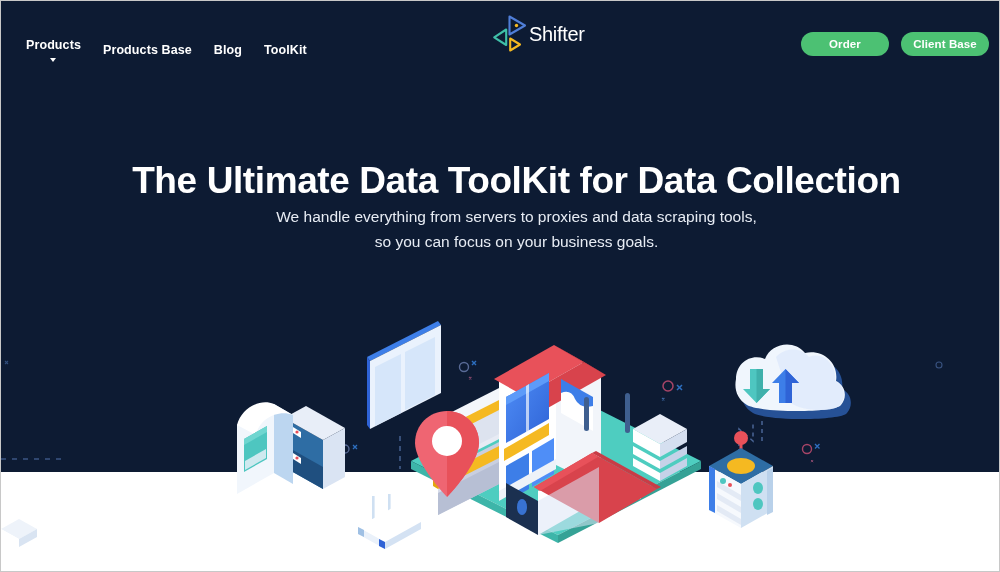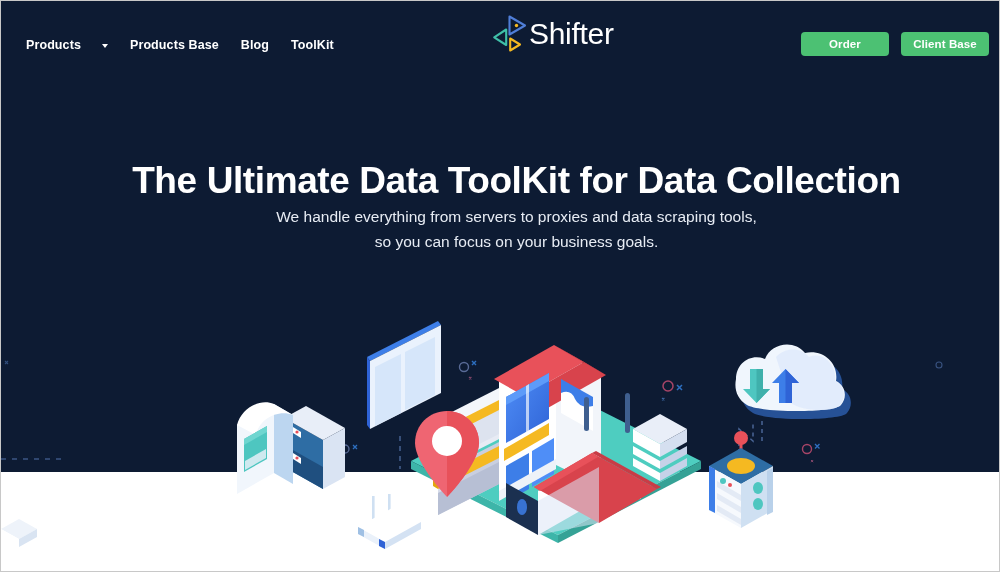--- a/index.html
+++ b/index.html
@@ -53,21 +53,22 @@
   .nav-item {
     color: #ffffff;
     font-size: 12.5px;
     font-weight: bold;
     letter-spacing: 0.1px;
     padding: 4px 11px;
     cursor: pointer;
     white-space: nowrap;
     display: flex;
     align-items: center;
-    gap: 21px;
+    gap: 5px;
+    flex-direction: column;
   }
 
   .caret {
     display: inline-block;
     width: 0; height: 0;
     border-left: 3.5px solid transparent;
     border-right: 3.5px solid transparent;
     border-top: 4px solid #ffffff;
     position: relative;
     top: 1px;
@@ -82,21 +83,21 @@
     align-items: center;
     height: 46px;
   }
   .logo-mark {
     width: 40px;
     height: 46px;
     position: relative;
   }
   .logo-text {
     color: #ffffff;
-    font-size: 30px;
+    font-size: 20px;
     font-weight: normal;
     letter-spacing: -0.3px;
     margin-left: -2px;
     line-height: 1;
     position: relative;
     top: 1px;
   }
 
   
   .nav-right {
@@ -105,21 +106,21 @@
     top: 31px;
     display: flex;
     gap: 12px;
   }
   .btn {
     background: #4cc173;
     color: #ffffff;
     font-size: 11.5px;
     font-weight: bold;
     border: none;
-    border-radius: 4px;
+    border-radius: 12px;
     padding: 0 10px;
     height: 24px;
     min-width: 88px;
     cursor: pointer;
     display: flex;
     align-items: center;
     justify-content: center;
     letter-spacing: 0.1px;
     font-family: "Liberation Sans", sans-serif;
   }

